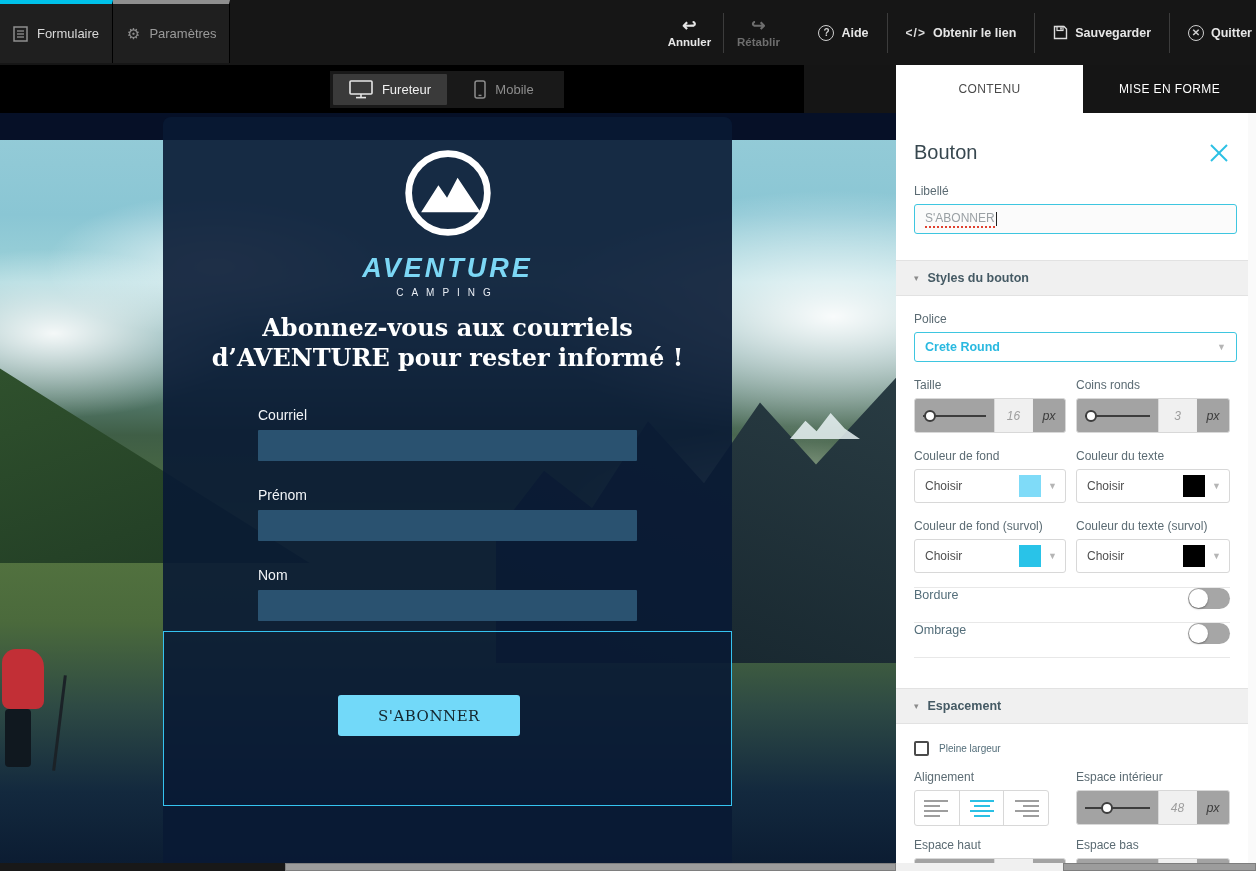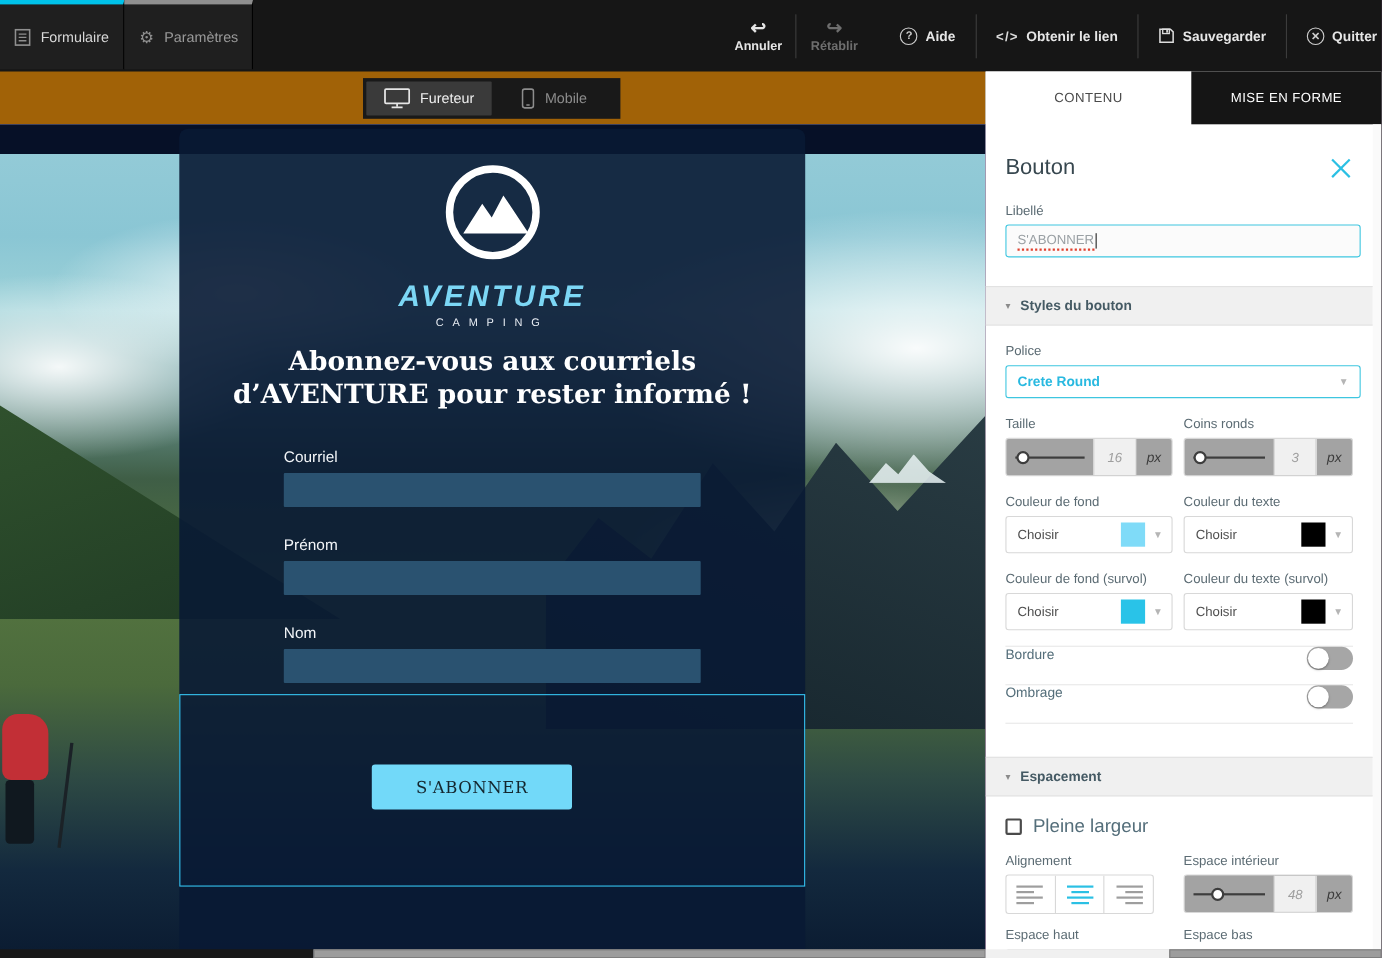--- a/index.html
+++ b/index.html
@@ -21,21 +21,21 @@
   .ta-stack { width:68px; display:flex; flex-direction:column; align-items:center; gap:2px; font-size:11.5px; font-weight:bold; cursor:pointer; }
   .ta-stack .ar { font-size:17px; line-height:16px; }
   .ta-stack.disabled { color:#6e6e6e; }
   .ta-inline { display:flex; align-items:center; gap:7px; padding:0 18px; font-size:12.5px; font-weight:bold; cursor:pointer; white-space:nowrap; }
   .circ-ico { width:16px; height:16px; border:1.5px solid #cfcfcf; border-radius:50%; display:inline-flex;
               align-items:center; justify-content:center; font-size:10px; font-weight:bold; color:#cfcfcf; }
   .code-ico { font-size:12px; font-weight:bold; color:#dcdcdc; letter-spacing:1px; }
   .svg-ico { display:inline-flex; }
 
   
-  .subbar { position:absolute; left:0; top:65px; width:896px; height:48px; background:#a16207; }
+  .subbar { position:absolute; left:0; top:65px; width:804px; height:48px; background:#000000; }
   .device-toggle { position:absolute; left:330px; top:6px; width:234px; height:37px; background:#191919; display:flex; padding:3px; }
   .dev-btn { flex:1; display:flex; align-items:center; justify-content:center; gap:9px; font-size:13px; color:#8d8d8d; cursor:pointer; }
   .dev-btn.active { background:#3a3a3a; color:#efefef; border-radius:1px; }
 
   
   .canvas { position:absolute; left:0; top:113px; width:896px; height:848px; overflow:hidden; background:#701a75; }
   .photo { position:absolute; inset:0;
     background:
       radial-gradient(ellipse 300px 130px at 6% 26%, rgba(255,255,255,.92), rgba(255,255,255,0) 65%),
       radial-gradient(ellipse 260px 110px at 24% 18%, rgba(255,255,255,.7), rgba(255,255,255,0) 65%),
@@ -126,21 +126,21 @@
   .color-ctl .cc-label { flex:1; font-size:12px; color:#4f4f4f; }
   .color-ctl .swatch { width:22px; height:22px; margin-right:7px; }
   .toggle-row { display:flex; align-items:flex-start; justify-content:space-between; height:34px; }
   .divider { margin:0 0; border-top:1px solid #e8e8e8; }
   .toggle-label { font-size:12.5px; color:#546e7a; }
   .toggle { position:relative; width:42px; height:21px; border-radius:11px; background:#a6a6a6; cursor:pointer; }
   .toggle::after { content:""; position:absolute; left:1px; top:1px; width:19px; height:19px; border-radius:50%; background:#fff; box-shadow:0 1px 2px rgba(0,0,0,.35); }
 
   .check-row { display:flex; align-items:center; gap:10px; margin-top:17px; }
   .checkbox { width:15px; height:15px; border:2px solid #4a4a4a; border-radius:2px; background:#fff; cursor:pointer; }
-  .check-label { font-size:17px; color:#546e7a; }
+  .check-label { font-size:10px; color:#546e7a; }
 
   .align-group { display:flex; width:135px; height:36px; border:1px solid #d8d8d8; border-radius:3px; overflow:hidden; background:#fff; }
   .align-btn { flex:1; display:flex; flex-direction:column; justify-content:center; gap:3px; padding:0 9px; cursor:pointer; border-right:1px solid #d8d8d8; }
   .align-btn:last-child { border-right:none; }
   .align-btn span { height:2px; background:#9e9e9e; display:block; }
   .align-btn .b1,.align-btn .b3 { width:24px; }
   .align-btn .b2,.align-btn .b4 { width:16px; }
   .align-left { align-items:flex-start; }
   .align-center { align-items:center; }
   .align-right { align-items:flex-end; }

